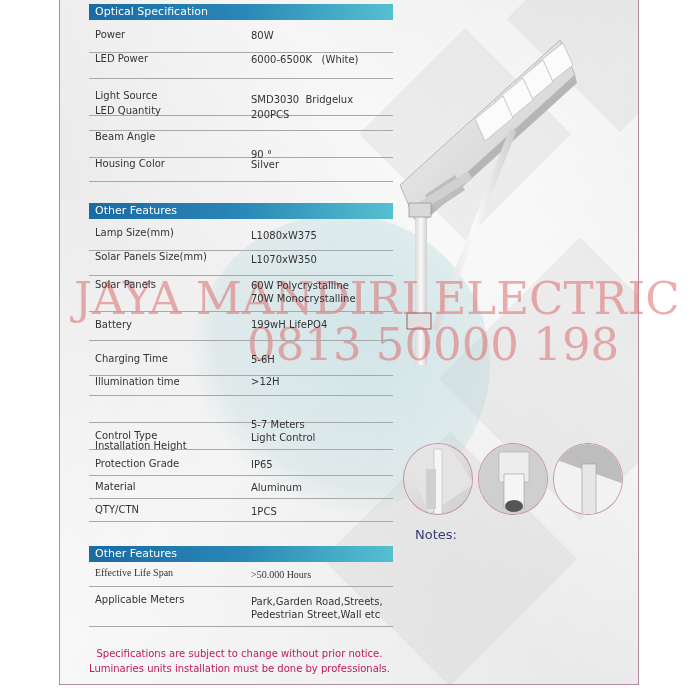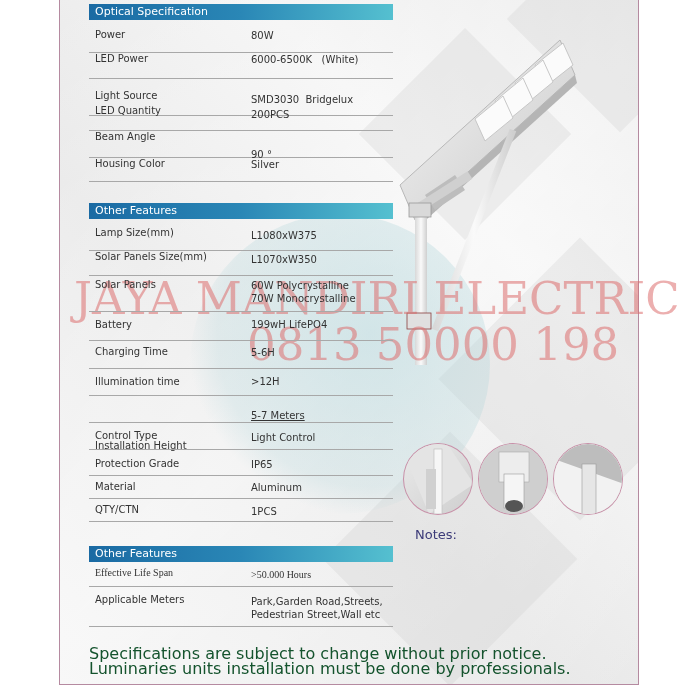--- a/index.html
+++ b/index.html
@@ -35,21 +35,21 @@
   .row .k { position: absolute; left: 6px; top: 0; }
   .row .v { position: absolute; left: 162px; top: 0; line-height: 13px; }
   .watermark {
     position: absolute; font-family: "DejaVu Serif", serif; color: rgba(220,110,110,0.55);
     letter-spacing: 0px; white-space: nowrap;
   }
   .notes {
     position: absolute; left: 415px; top: 527px; color: #3b3a78; font-size: 13px; line-height: 16px;
   }
   .footer {
-    position: absolute; left: 89px; top: 646px; color: #14532d; font-size: 16px; line-height: 15px;
+    position: absolute; left: 89px; top: 646px; color: #be185d; font-size: 10px; line-height: 15px; text-align: center;
   }
   .circle-img {
     position: absolute; width: 70px; height: 72px; border-radius: 50%;
     border: 1.5px solid #c890a8; box-sizing: border-box; overflow: hidden;
     background: linear-gradient(135deg, #eaeaea, #cfcfcf);
   }
 </style>
 </head>
 <body>
 
@@ -138,31 +138,31 @@
   <span class="k" style="top:3px;">Solar Panels</span>
   <span class="v" style="top:3px;">
     <span>60W Polycrystalline</span><br>
     <span>70W Monocrystalline</span>
   </span>
 </div>
 <div class="row" style="top:312px;height:29px;">
   <span class="k" style="top:7px;">Battery</span>
   <span class="v" style="top:6px;">199wH LifePO4</span>
 </div>
-<div class="row" style="top:341px;height:28px;">
+<div class="row" style="top:348px;height:28px;">
   <span class="k" style="top:5px;">Charging Time</span>
   <span class="v" style="top:5px;">5-6H</span>
 </div>
 <div class="row" style="top:369px;height:27px;">
   <span class="k" style="top:7px;">Illumination time</span>
   <span class="v" style="top:6px;">&gt;12H</span>
 </div>
 <div class="row" style="top:396px;height:27px;">
   <span class="k" style="top:6px;margin-top:38px;">Installation Height</span>
-  <span class="v" style="top:13px;text-decoration:underline;">5-7 Meters</span>
+  <span class="v" style="top:22px;">5-7 Meters</span>
 </div>
 <div class="row" style="top:423px;height:27px;">
   <span class="k" style="top:7px;">Control Type</span>
   <span class="v" style="top:8px;">Light Control</span>
 </div>
 <div class="row" style="top:450px;height:26px;">
   <span class="k" style="top:8px;">Protection Grade</span>
   <span class="v" style="top:8px;">IP65</span>
 </div>
 <div class="row" style="top:476px;height:23px;">

